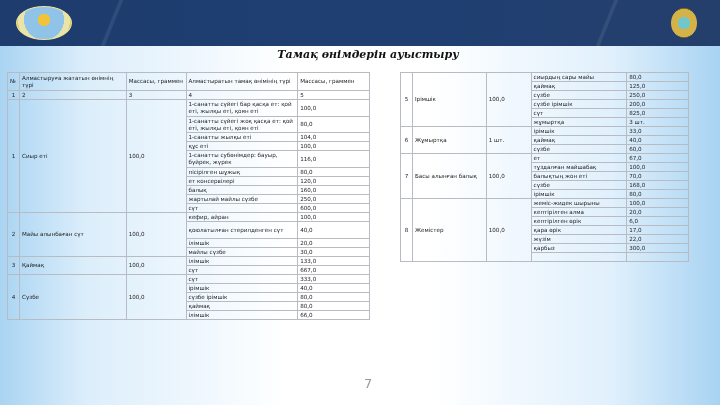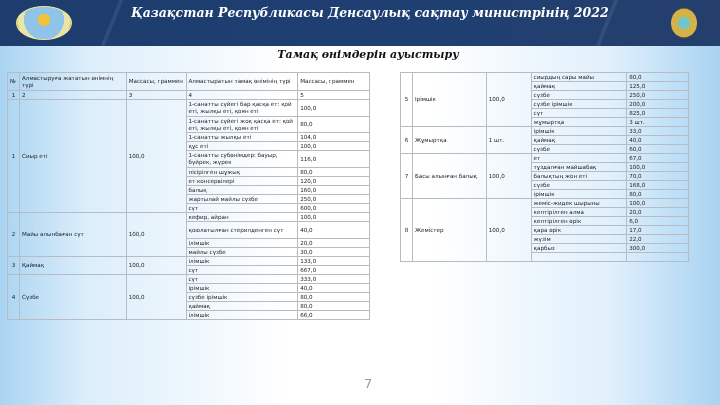--- a/index.html
+++ b/index.html
@@ -45,21 +45,20 @@
   }
 </style>
 </head>
 <body>
 
 <div class="header">
   <div class="stripe" style="left:110px"></div>
   <div class="stripe" style="left:605px"></div>
   <div class="logo-left"></div>
   <div class="header-title">
-    <div>Қазақстан Республикасы Денсаулық сақтау министрінің 2022</div>
   </div>
   <div class="logo-right"></div>
 </div>
 
 <div class="subtitle">Тамақ өнімдерін ауыстыру</div>
 
 <table class="lt">
   <colgroup>
     <col style="width:12px">
       <col style="width:107px">

